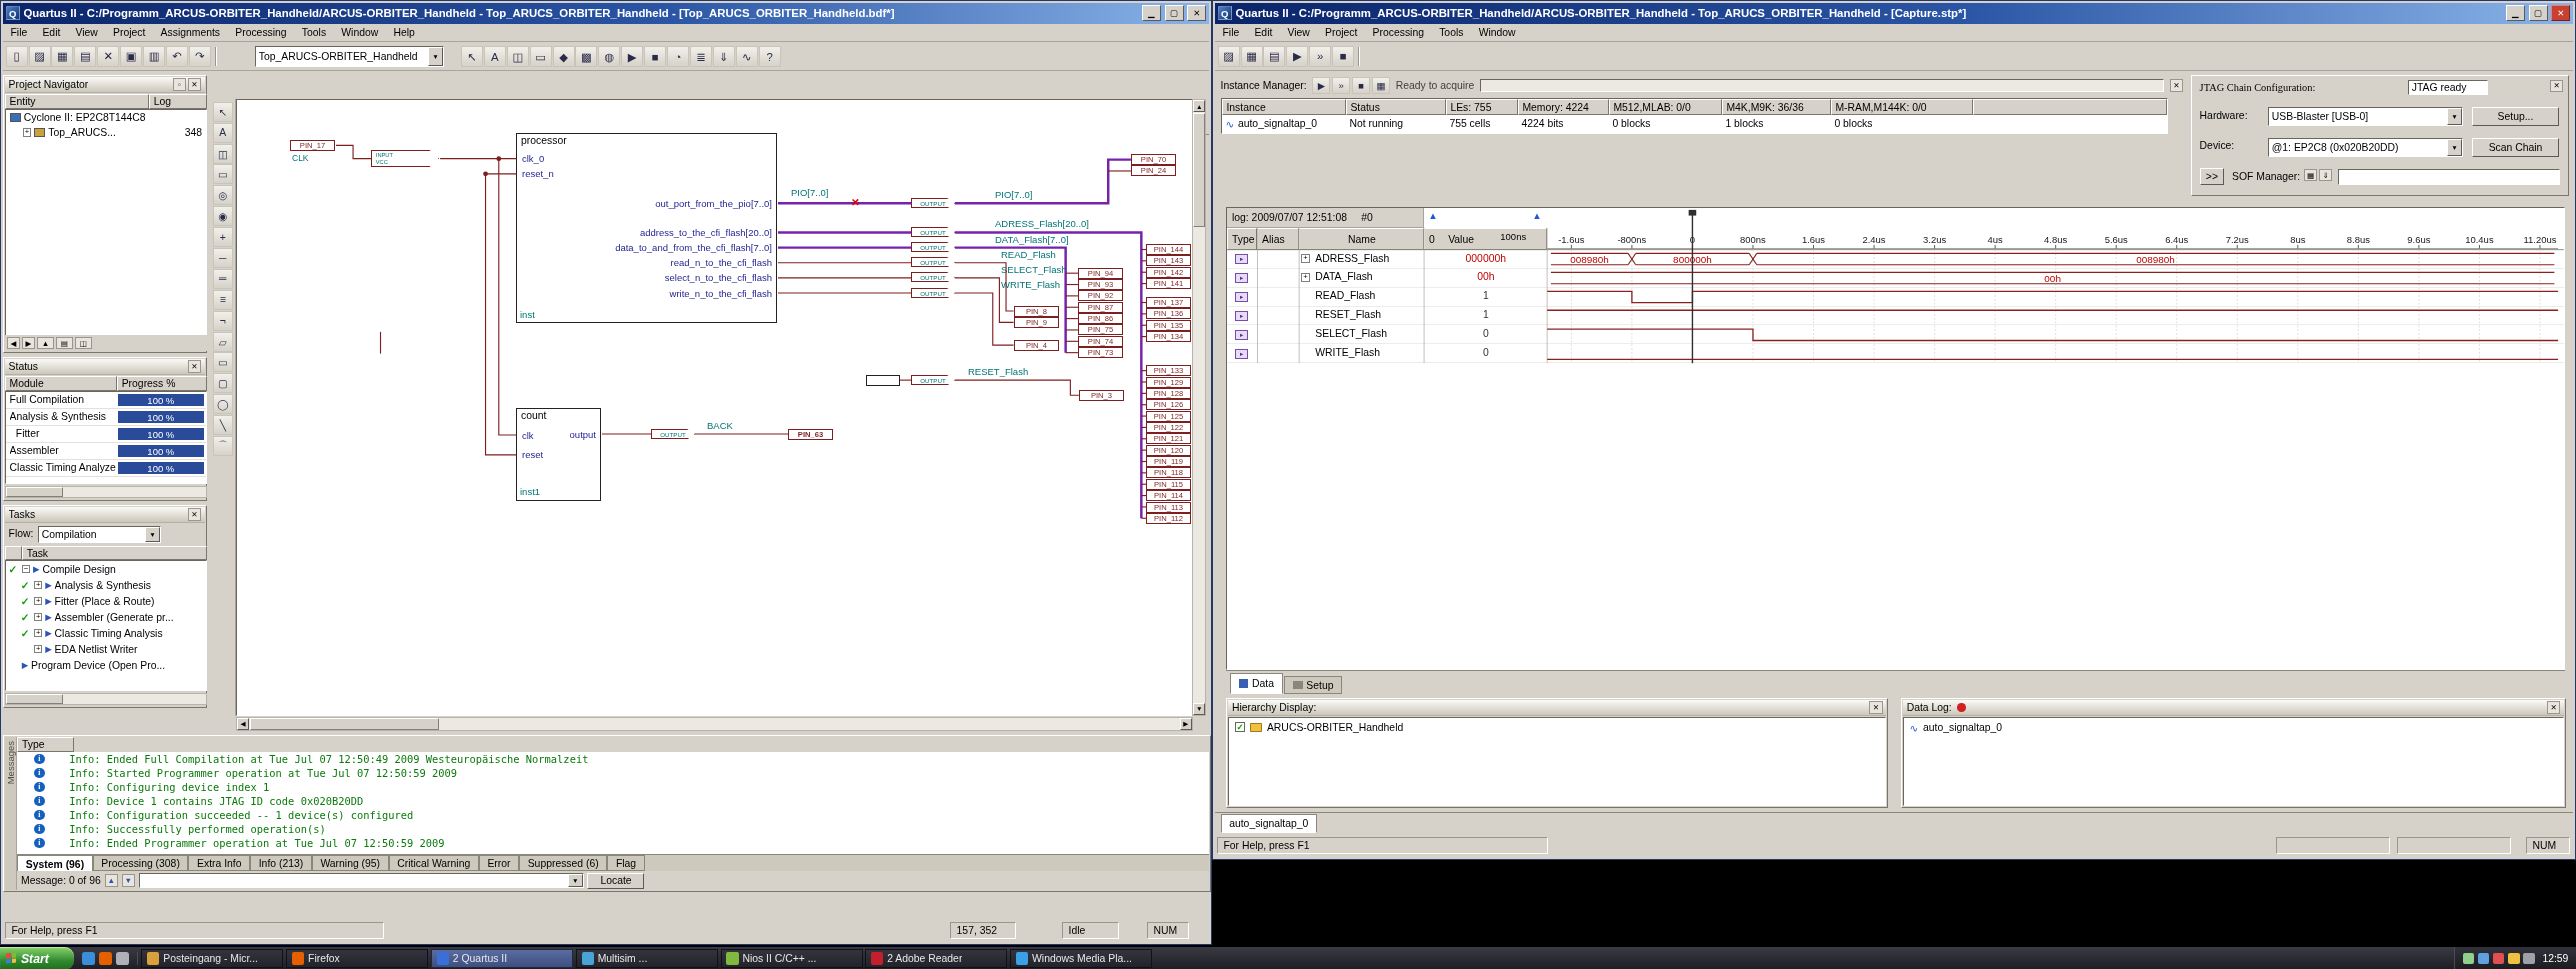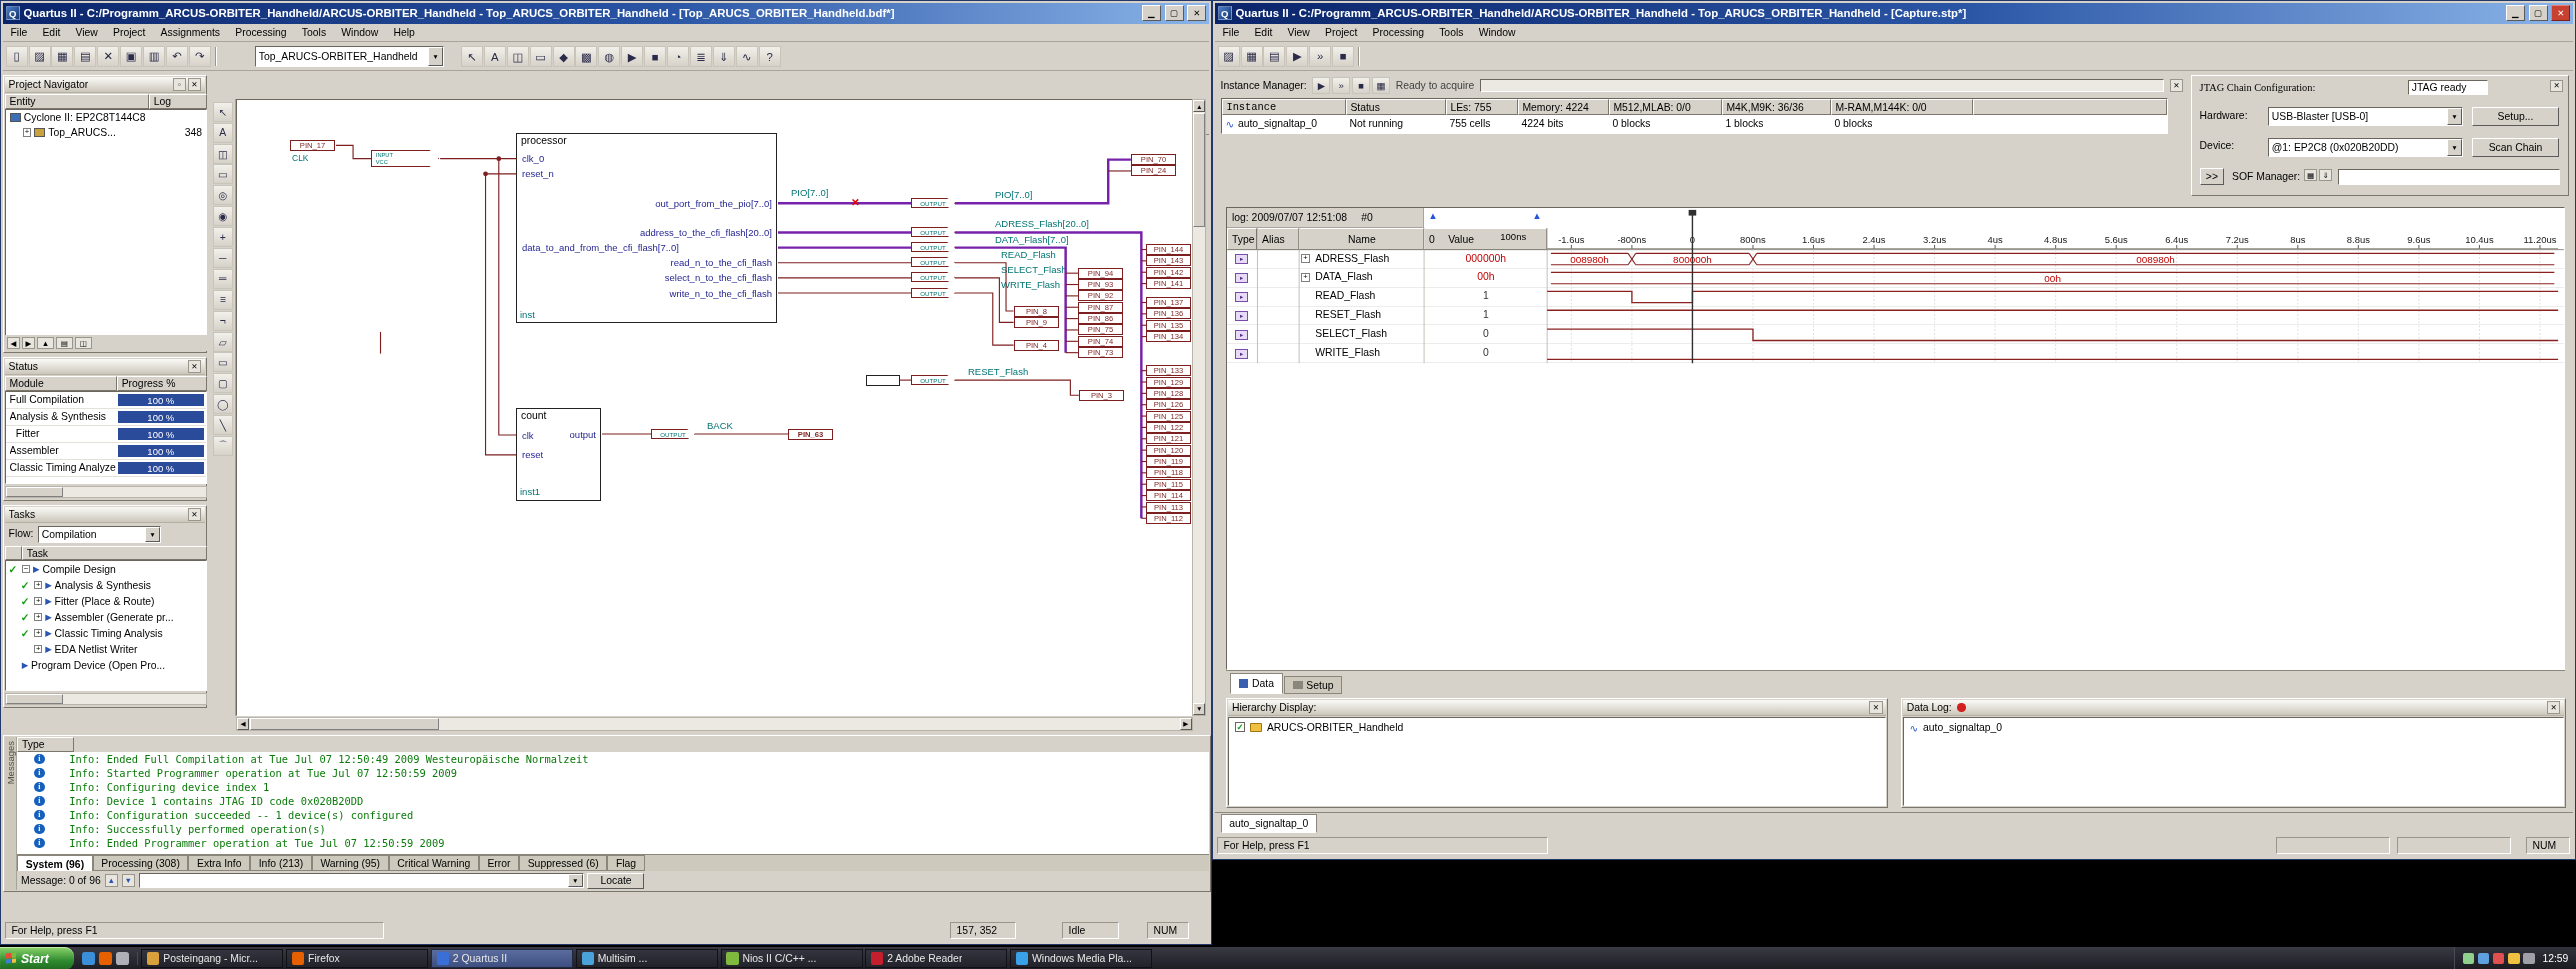--- a/index.html
+++ b/index.html
@@ -308,21 +308,21 @@
         <circle cx="276" cy="62" r="2.5" fill="#7d1f1f"></circle>
         <circle cx="262" cy="78" r="2.5" fill="#7d1f1f"></circle>
       </svg>
       <div class="blk" style="left: 279px; top: 33px; width: 261px; height: 190px;"></div>
       <div class="blk-title" style="left: 284px; top: 35px;">processor</div>
       <div class="inst-label" style="left: 283px; top: 209px;">inst</div>
       <div class="port" style="left: 285px; top: 53px;">clk_0</div>
       <div class="port" style="left: 285px; top: 68px;">reset_n</div>
       <div class="port" style="left: 285px; top: 98px; width: 250px; text-align: right;">out_port_from_the_pio[7..0]</div>
       <div class="port" style="left: 285px; top: 127px; width: 250px; text-align: right;">address_to_the_cfi_flash[20..0]</div>
-      <div class="port" style="left: 285px; top: 142px; width: 250px; ">data_to_and_from_the_cfi_flash[7..0]</div>
+      <div class="port" style="left: 285px; top: 142px; width: 250px; text-align: right;">data_to_and_from_the_cfi_flash[7..0]</div>
       <div class="port" style="left: 285px; top: 157px; width: 250px; text-align: right;">read_n_to_the_cfi_flash</div>
       <div class="port" style="left: 285px; top: 172px; width: 250px; text-align: right;">select_n_to_the_cfi_flash</div>
       <div class="port" style="left: 285px; top: 188px; width: 250px; text-align: right;">write_n_to_the_cfi_flash</div>
       <div class="blk" style="left: 279px; top: 308px; width: 85px; height: 93px;"></div>
       <div class="blk-title" style="left: 284px; top: 310px;">count</div>
       <div class="inst-label" style="left: 283px; top: 386px;">inst1</div>
       <div class="port" style="left: 285px; top: 330px;">clk</div>
       <div class="port" style="left: 285px; top: 349px;">reset</div>
       <div class="port" style="left: 285px; top: 329px; width: 74px; text-align: right;">output</div>
       <div class="pinbox" style="left: 53px; top: 40px;">PIN_17</div>
@@ -518,21 +518,21 @@
         <div class="ticon" style="width: 18px; height: 17px; font-size: 9.5px;">▶</div>
         <div class="ticon" style="width: 18px; height: 17px; font-size: 9.5px;">»</div>
         <div class="ticon" style="width: 18px; height: 17px; font-size: 9.5px;">■</div>
         <div class="ticon" style="width: 18px; height: 17px; font-size: 9.5px;">▦</div>
       </div>
     <span style="color:#404040;white-space:nowrap;">Ready to acquire</span>
     <div class="sunken" style="flex:1;height:13.3px;background:#ece9e3;"></div>
     <span class="pbtn">✕</span>
   </div>
   <div id="im-table" class="sunken" style="position:absolute;left:7.6px;top:97px;width:947px;height:36px;overflow:hidden;">
-      <div class="hcell" style="left: 0px; top: 0px; width: 124px; height: 16px; font-family: Liberation Mono, monospace;">Instance</div>
+      <div class="hcell" style="left: 0px; top: 0px; width: 124px; height: 16px;">Instance</div>
       <div class="hcell" style="left: 124px; top: 0px; width: 100px; height: 16px;">Status</div>
       <div class="hcell" style="left: 224px; top: 0px; width: 72px; height: 16px;">LEs: 755</div>
       <div class="hcell" style="left: 296px; top: 0px; width: 91px; height: 16px;">Memory: 4224</div>
       <div class="hcell" style="left: 387px; top: 0px; width: 113px; height: 16px;">M512,MLAB: 0/0</div>
       <div class="hcell" style="left: 500px; top: 0px; width: 109px; height: 16px;">M4K,M9K: 36/36</div>
       <div class="hcell" style="left: 609px; top: 0px; width: 142px; height: 16px;">M-RAM,M144K: 0/0</div>
       <div class="hcell" style="left: 751px; top: 0px; right: 0px; height: 16px;"></div>
       <div style="position: absolute; left: 0px; top: 16px; width: 124px; height: 17px; display: flex; align-items: center; gap: 3.8px; padding: 0px 3.8px; font-size: 10.4px; white-space: nowrap; overflow: hidden;">
         <div style="color: rgb(34, 85, 204); font-size: 10.4px; flex: 0 0 auto;">∿</div>
         <div>auto_signaltap_0</div>

